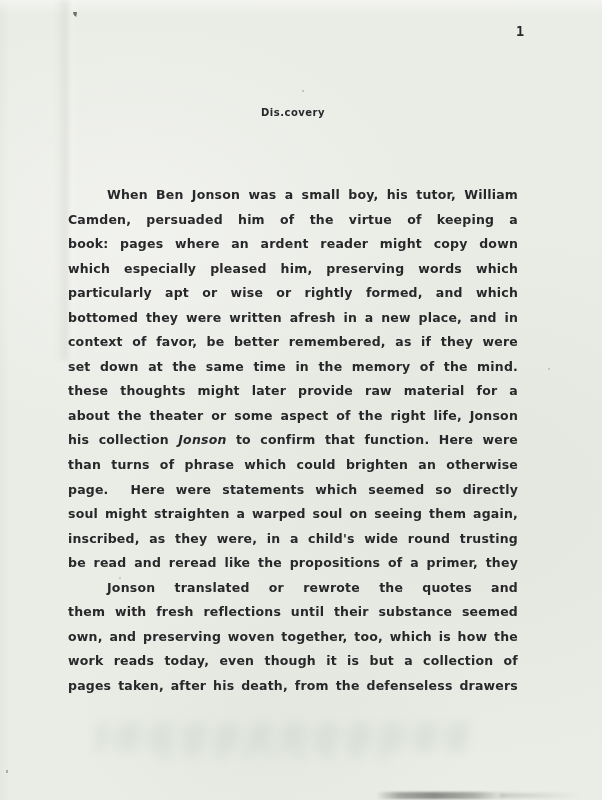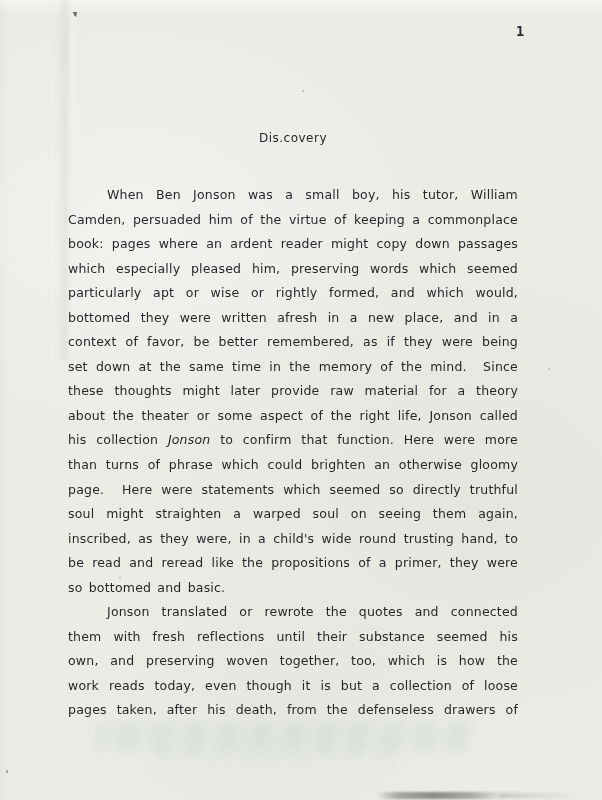--- a/index.html
+++ b/index.html
@@ -24,26 +24,26 @@
     position:absolute;left:56px;top:0;width:22px;height:360px;
     background:linear-gradient(90deg, rgba(255,255,255,0) 0%, rgba(198,203,193,0.35) 45%, rgba(255,255,255,0.25) 70%, rgba(255,255,255,0) 100%);
     filter:blur(2px);
   }
   .pagenum{
     position:absolute;left:516px;top:23px;
     font-family:"DejaVu Sans Mono","Liberation Mono",monospace;
     font-size:13.5px;font-weight:700;color:var(--ink);
   }
   .title{
-    position:absolute;left:68px;top:131px;width:450px;text-align:center;
-    font-size:12px;font-weight:400;letter-spacing:0.5px;color:var(--ink);
+    position:absolute;left:68px;top:107px;width:450px;text-align:center;
+    font-size:10px;font-weight:700;letter-spacing:0.5px;color:var(--ink);
   }
   .bodytext{
     position:absolute;left:68px;top:183px;width:450px;
-    font-size:12.5px;font-weight:400;color:var(--ink);
+    font-size:12.5px;font-weight:700;color:var(--ink);
     line-height:24.55px;letter-spacing:0.2px;word-spacing:2px;
   }
   .line{white-space:pre-wrap;height:24.55px;overflow:hidden;}
   .line.just{text-align:justify;-moz-text-align-last:justify;text-align-last:justify;}
   .line.indent{padding-left:39px;}
   .line em{font-style:italic;}
   
   .ghost{
     position:absolute;left:96px;top:722px;width:372px;height:30px;
     background:
@@ -96,21 +96,20 @@
         <div class="line just">context of favor, be better remembered, as if they were being</div>
         <div class="line just">set down at the same time in the memory of the mind.  Since</div>
         <div class="line just">these thoughts might later provide raw material for a theory</div>
         <div class="line just">about the theater or some aspect of the right life, Jonson called</div>
         <div class="line just">his collection <em>Jonson</em> to confirm that function. Here were more</div>
         <div class="line just">than turns of phrase which could brighten an otherwise gloomy</div>
         <div class="line just">page.  Here were statements which seemed so directly truthful</div>
         <div class="line just">soul might straighten a warped soul on seeing them again,</div>
         <div class="line just">inscribed, as they were, in a child's wide round trusting hand, to</div>
         <div class="line just">be read and reread like the propositions of a primer, they were</div>
-        <div class="line">so bottomed and basic.</div>
       </div>
       <div>
         <div class="line just indent">Jonson translated or rewrote the quotes and connected</div>
         <div class="line just">them with fresh reflections until their substance seemed his</div>
         <div class="line just">own, and preserving woven together, too, which is how the</div>
         <div class="line just">work reads today, even though it is but a collection of loose</div>
         <div class="line just">pages taken, after his death, from the defenseless drawers of</div>
       </div>
     </div>
 

